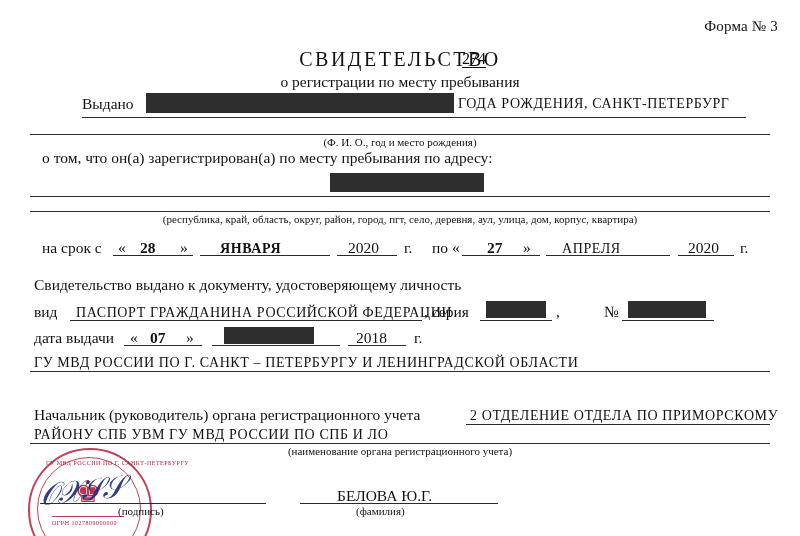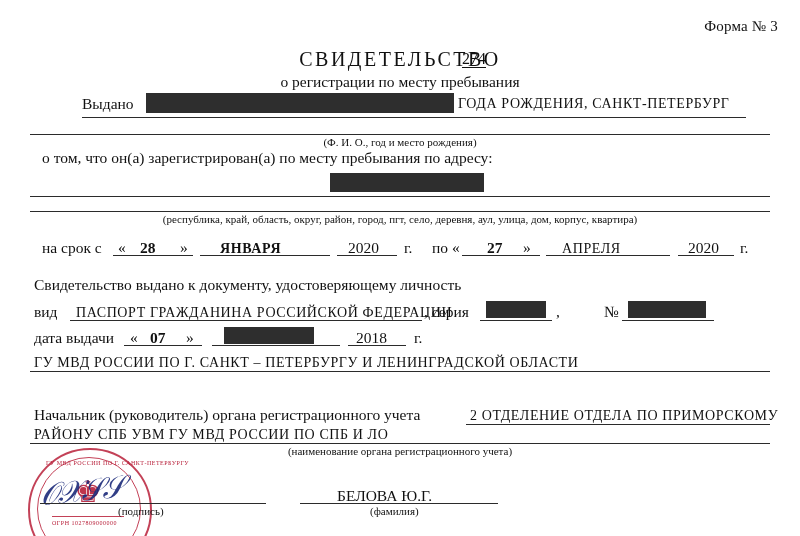--- a/index.html
+++ b/index.html
@@ -222,15 +222,15 @@
   <div class="stamp-txt" style="left:46px; top:460px;">ГУ МВД РОССИИ ПО Г. САНКТ-ПЕТЕРБУРГУ</div>
   <div class="abs stamp-inner-line"></div>
   <div class="stamp-txt" style="left:52px; top:520px;">ОГРН 1027809000000</div>
 
   <div class="abs signature">𝒪𝒳𝒮𝒮</div>
   <div class="abs rule" style="top:503px; left:40px; width:226px;"></div>
   <div class="abs" style="top:505px; left:118px; font-size:11px;">(подпись)</div>
 
   <div class="abs lbl" style="top:487px; left:337px;">БЕЛОВА Ю.Г.</div>
   <div class="abs rule" style="top:503px; left:300px; width:198px;"></div>
-  <div class="abs" style="top:505px; left:370px; font-size:11px;text-align:center;">(фамилия)</div>
+  <div class="abs" style="top:505px; left:356px; font-size:11px;text-align:center;">(фамилия)</div>
 
 </div>
 
 </body></html>

